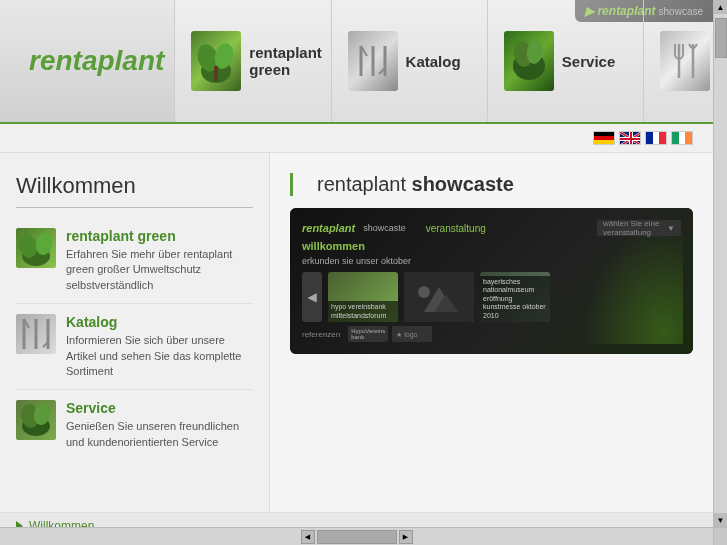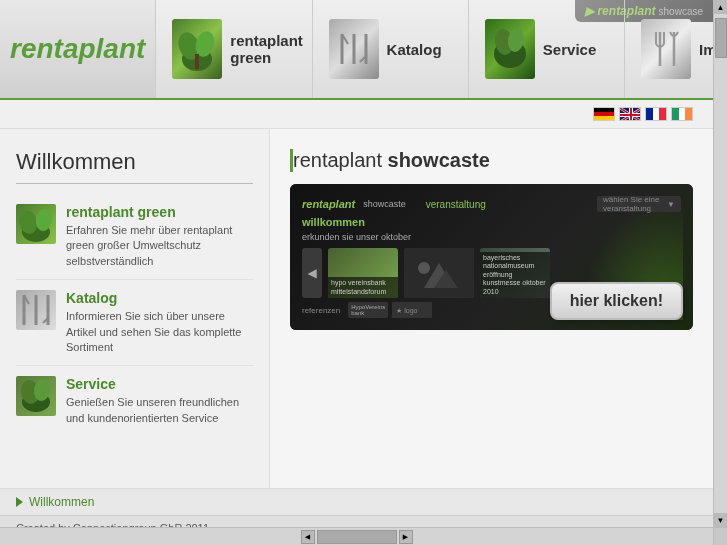--- a/index.html
+++ b/index.html
@@ -85,25 +85,26 @@
       left: 0;
       right: 14px;
       bottom: 18px;
       background: #e8e8e8;
       overflow: hidden;
     }
 
     
     .top-header {
       background: linear-gradient(to bottom, #e8e8e8 0%, #d0d0d0 100%);
-      height: 100px;
+      height: 124px;
       display: flex;
       align-items: flex-start;
       position: relative;
       border-bottom: 2px solid #5a9e3a;
+      padding-left: 19px;
     }
 
     
     .logo-area {
       width: 160px;
       display: flex;
       align-items: center;
       justify-content: center;
       padding: 0 10px;
       height: 100%;
@@ -304,21 +305,21 @@
       flex: 1;
       padding: 20px;
       display: flex;
       flex-direction: column;
       gap: 12px;
     }
     .showcase-header {
       display: flex;
       flex-direction: column;
       gap: 16px;
-      padding-left: 0;
+      padding-left: 24px;
       border-left: 3px solid #5a9e3a;
     }
     .showcase-title {
       font-size: 20px;
       color: #333;
     }
     .showcase-title span.bold {
       font-weight: bold;
     }
     .showcase-subtitle {
@@ -672,21 +673,20 @@
                   <svg width="40" height="16" viewBox="0 0 40 16">
                       <rect width="40" height="16" fill="#333"></rect>
                       <text x="4" y="11" font-size="7" fill="#888">★ logo</text>
                     </svg>
                 </div>
               </div>
             </div>
           </div>
         </div>
 
-        <button class="hier-klicken-btn" style="position:absolute;bottom:10px;right:10px;z-index:3;">hier klicken!</button>
       </div>
     </div>
   </div>
 
   <div class="breadcrumb-bar">
     <span class="breadcrumb-triangle"></span>
     <a class="breadcrumb-link" href="#">Willkommen</a>
   </div>
 
   <div class="footer-bar">

